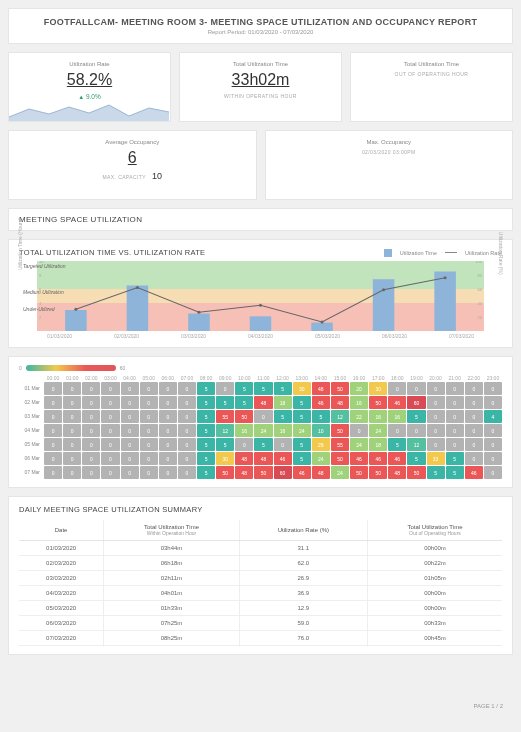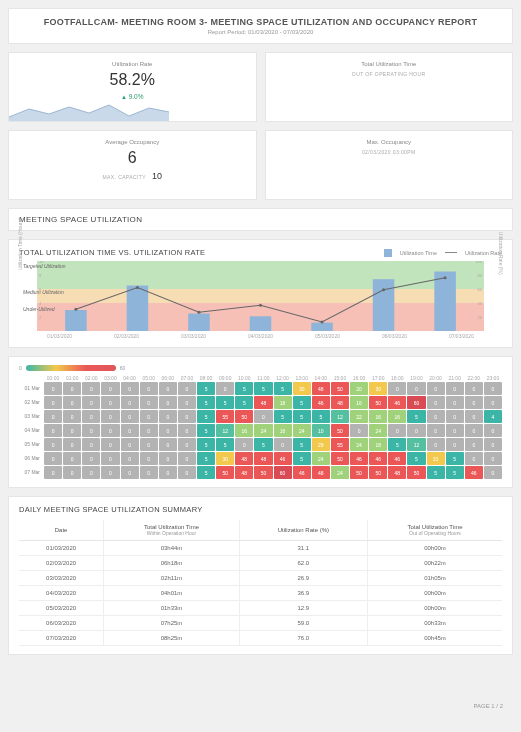--- a/index.html
+++ b/index.html
@@ -5,21 +5,21 @@
   * { margin: 0; padding: 0; box-sizing: border-box; }
   body { font-family: Arial, Helvetica, sans-serif; background: #f0f0f0; color: #444; font-size: 7px; width: 521px; }
   .page { padding: 8px; }
   .header-card { background: #fff; border: 1px solid #e5e5e5; padding: 8px 10px; text-align: center; margin-bottom: 8px; }
   .header-title { font-size: 9px; font-weight: 600; letter-spacing: 0.3px; color: #555; }
   .header-sub { font-size: 6px; color: #999; margin-top: 2px; }
   .kpi-row { display: flex; gap: 8px; margin-bottom: 8px; }
   .kpi-card { flex: 1; background: #fff; border: 1px solid #e5e5e5; position: relative; overflow: hidden; min-height: 70px; }
   .kpi-inner { text-align: center; padding: 8px 8px 4px 8px; }
   .kpi-label { font-size: 6px; color: #888; }
-  .kpi-value { font-size: 16px; font-weight: 400; color: #333; margin-top: 4px; }
+  .kpi-value { font-size: 16px; font-weight: 400; color: #333; margin-top: 4px; text-decoration: underline; }
   .kpi-delta-up { font-size: 6.5px; color: #2a9d6c; margin-top: 4px; }
   .kpi-delta-up::before { content: "▲ "; font-size: 6px; }
   .kpi-caption { font-size: 5px; color: #aaa; letter-spacing: 0.4px; margin-top: 4px; }
   .kpi-maxcap { display: inline-flex; align-items: baseline; gap: 6px; margin-top: 4px; }
   .kpi-maxcap .lab { font-size: 5px; color:#aaa; letter-spacing: 0.4px; }
   .kpi-maxcap .val { font-size: 9px; color:#333; }
   .spark { position: absolute; left: 0; right: 0; bottom: 0; height: 22px; }
   .section-bar { background: #fff; border: 1px solid #e5e5e5; padding: 6px 10px; font-size: 8px; font-weight: 500; letter-spacing: 0.3px; margin: 8px 0; }
   .panel { background: #fff; border: 1px solid #e5e5e5; padding: 8px 10px; margin-bottom: 8px; }
   .panel-header { display:flex; justify-content:space-between; align-items:center; margin-bottom:4px;}
@@ -60,20 +60,27 @@
     <div class="kpi-card">
       <div class="kpi-inner">
         <div class="kpi-label">Utilization Rate</div>
         <div class="kpi-value">58.2%</div>
         <div class="kpi-delta-up">9.0%</div>
       </div>
       <svg class="spark" viewBox="0 0 160 22" preserveAspectRatio="none">
         <path d="M0 18 L20 10 L40 15 L60 8 L80 14 L100 6 L120 17 L140 9 L160 13 L160 22 L0 22 Z" fill="#c9d9ea"></path>
         <path d="M0 18 L20 10 L40 15 L60 8 L80 14 L100 6 L120 17 L140 9 L160 13" stroke="#8aa8c9" fill="none" stroke-width="0.8"></path>
       </svg>
+    </div>
+    <div class="kpi-card">
+      <div class="kpi-inner">
+        <div class="kpi-label">Total Utilization Time</div>
+        <div class="kpi-value">33h02m</div>
+        <div class="kpi-caption">WITHIN OPERATING HOUR</div>
+      </div>
     </div>
     <div class="kpi-card">
       <div class="kpi-inner">
         <div class="kpi-label">Total Utilization Time</div>
         <div class="kpi-caption">OUT OF OPERATING HOUR</div>
       </div>
     </div>
   </div>
 
   <div class="kpi-row">

